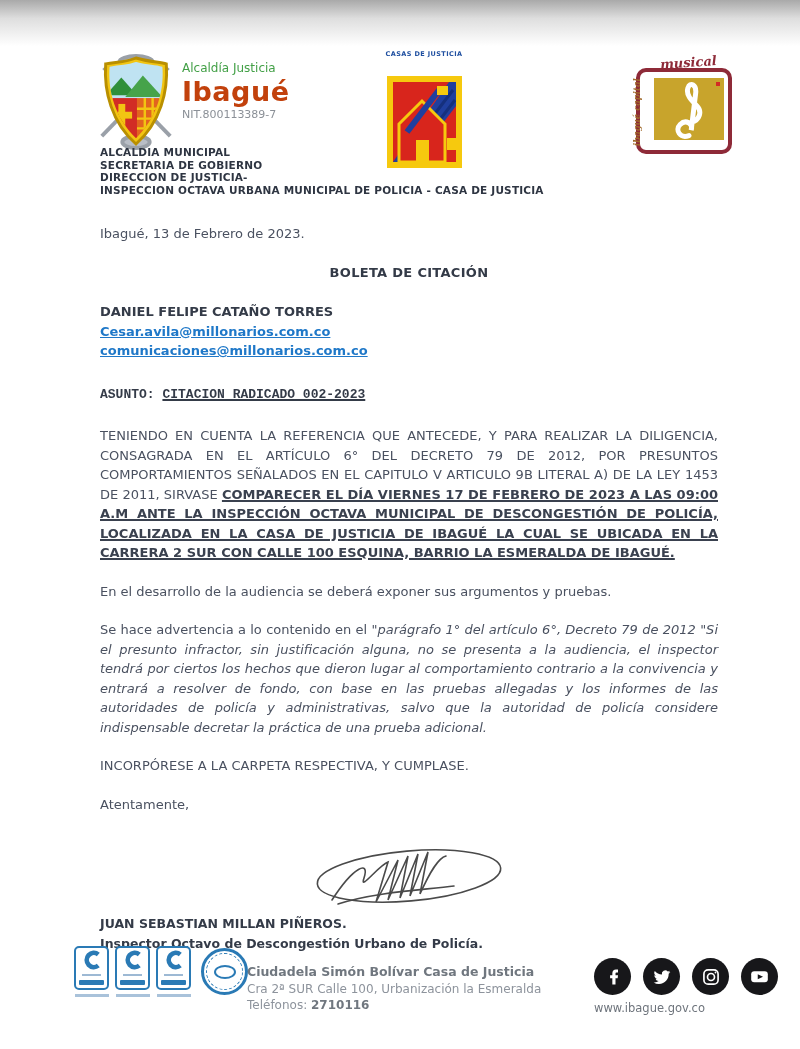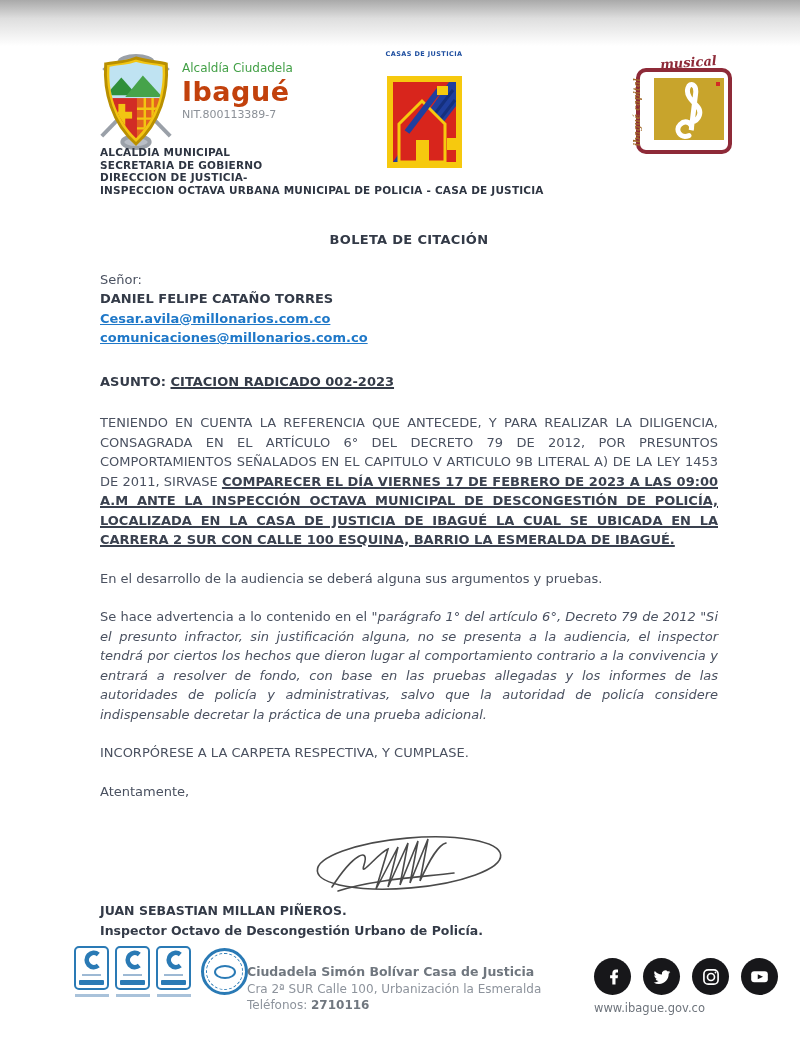--- a/index.html
+++ b/index.html
@@ -32,21 +32,21 @@
         color:#2e3542;line-height:12.5px;letter-spacing:.2px;}
 
   
   .letter{position:absolute;left:100px;top:224px;width:618px;font-size:13px;line-height:19.5px;}
   .letter p{margin:0 0 19px 0;}
   .title{font-weight:bold;color:#333a47;text-align:center;margin:6px 0 20px 0 !important;letter-spacing:.3px;}
   .who{margin-bottom:0 !important;}
   .name-line{font-weight:bold;color:#343b48;margin-bottom:0 !important;}
   .email-line{margin-bottom:0 !important;}
   a.mail{color:#1f78c8;font-weight:bold;text-decoration:underline;}
-  .subject{margin:24px 0 22px 0 !important;font-weight:bold;color:#343b48;}
+  .subject{margin:24px 0 22px 0 !important;font-weight:bold;color:#343b48;font-family:Liberation Mono, monospace;}
   .subject .subj-ref{text-decoration:underline;text-decoration-thickness:1.5px;}
   .just{text-align:justify;}
   .cite{font-weight:bold;color:#3a414f;text-decoration:underline;text-decoration-thickness:1.6px;}
   .em-quote{font-style:italic;}
   .sig-block{margin-top:28px;}
   .sig-svg{display:block;margin:0 auto -6px auto;}
   .signer-name{font-weight:bold;color:#343b48;margin-bottom:0 !important;font-size:12.5px;}
   .signer-title{font-weight:bold;color:#343b48;font-size:12.5px;}
 
   
@@ -103,21 +103,21 @@
             <line x1="62" y1="47" x2="62" y2="93"></line>
           <line x1="70" y1="47" x2="70" y2="93"></line>
           <line x1="46" y1="58" x2="78" y2="58"></line>
             <line x1="46" y1="68" x2="78" y2="68"></line>
           <line x1="46" y1="78" x2="78" y2="78"></line>
         </g>
       </g>
     </svg>
 
     <div class="crest-text">
-      <div class="small">Alcaldía Ciudadela</div>
+      <div class="small">Alcaldía Justicia</div>
       <div class="city">Ibagué</div>
       <div class="nit">NIT.800113389-7</div>
     </div>
 
     <div class="casas">
       <div class="casas-label">CASAS DE JUSTICIA</div>
       <svg width="75" height="92" viewBox="0 0 75 92">
         <rect width="75" height="92" fill="#f6c90e"></rect>
         <rect x="6" y="6" width="63" height="80" fill="#d8251c"></rect>
         <path d="M6 86 L62 6 L69 6 L69 30 L26 86 Z" fill="#1f3f9e"></path>
@@ -147,33 +147,33 @@
 
     <div class="dept">
       <div>ALCALDIA  MUNICIPAL</div>
       <div>SECRETARIA DE GOBIERNO</div>
       <div>DIRECCION DE JUSTICIA-</div>
       <div>INSPECCION OCTAVA URBANA MUNICIPAL DE POLICIA - CASA DE JUSTICIA</div>
     </div>
   </div>
 
   <div class="letter">
+    <p>Ibagué,  13 de Febrero de 2023.</p>
 
     <p class="title">BOLETA DE  CITACIÓN</p>
 
-    <p class="who">Señor:</p>
     <p class="name-line">DANIEL FELIPE CATAÑO TORRES</p>
     <p class="email-line"><a class="mail" href="#">Cesar.avila@millonarios.com.co</a></p>
     <p class="email-line"><a class="mail" href="#">comunicaciones@millonarios.com.co</a></p>
 
     <p class="subject"><span>ASUNTO: </span><span class="subj-ref">CITACION RADICADO 002-2023</span></p>
 
     <p class="just"><span>TENIENDO EN CUENTA LA REFERENCIA QUE ANTECEDE, Y PARA REALIZAR LA DILIGENCIA, CONSAGRADA EN EL ARTÍCULO 6° DEL DECRETO 79 DE 2012, POR PRESUNTOS COMPORTAMIENTOS SEÑALADOS EN EL CAPITULO V ARTICULO 9B LITERAL A) DE LA LEY 1453 DE 2011, SIRVASE </span><span class="cite">COMPARECER EL DÍA VIERNES 17 DE FEBRERO DE 2023 A LAS 09:00 A.M ANTE LA INSPECCIÓN OCTAVA MUNICIPAL DE DESCONGESTIÓN DE POLICÍA, LOCALIZADA EN LA CASA DE JUSTICIA DE IBAGUÉ  LA CUAL SE UBICADA EN LA CARRERA 2 SUR CON CALLE 100 ESQUINA, BARRIO LA ESMERALDA DE IBAGUÉ.</span></p>
 
-    <p>En el desarrollo de la audiencia se deberá alguna sus argumentos y pruebas.</p>
+    <p>En el desarrollo de la audiencia se deberá exponer sus argumentos y pruebas.</p>
 
     <p class="just"><span>Se hace advertencia a lo contenido en el </span><span class="em-quote">"parágrafo 1° del artículo 6°, Decreto 79 de 2012 "Si el presunto infractor, sin justificación alguna, no se presenta a la audiencia, el inspector tendrá por ciertos los hechos que dieron lugar al comportamiento contrario a la convivencia y entrará a resolver de fondo, con base en las pruebas allegadas y los informes de las autoridades de policía y administrativas, salvo que la autoridad de policía considere indispensable decretar la práctica de una prueba adicional.</span></p>
 
 
     <p>INCORPÓRESE A LA CARPETA RESPECTIVA, Y CUMPLASE.</p>
 
     <p>Atentamente,</p>
 
     <div class="sig-block">
       <svg class="sig-svg" width="210" height="78" viewBox="0 0 210 78">

